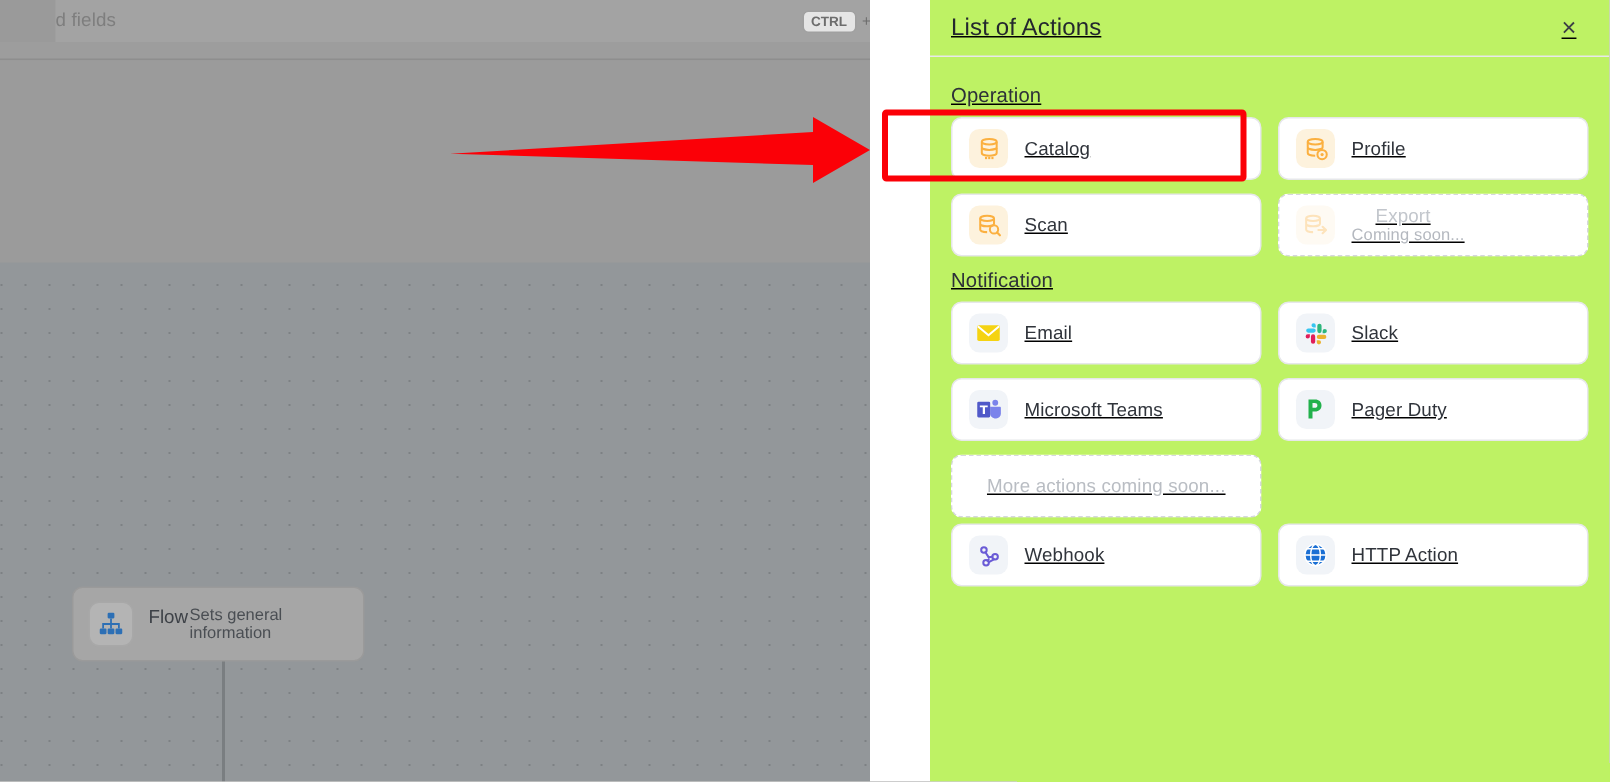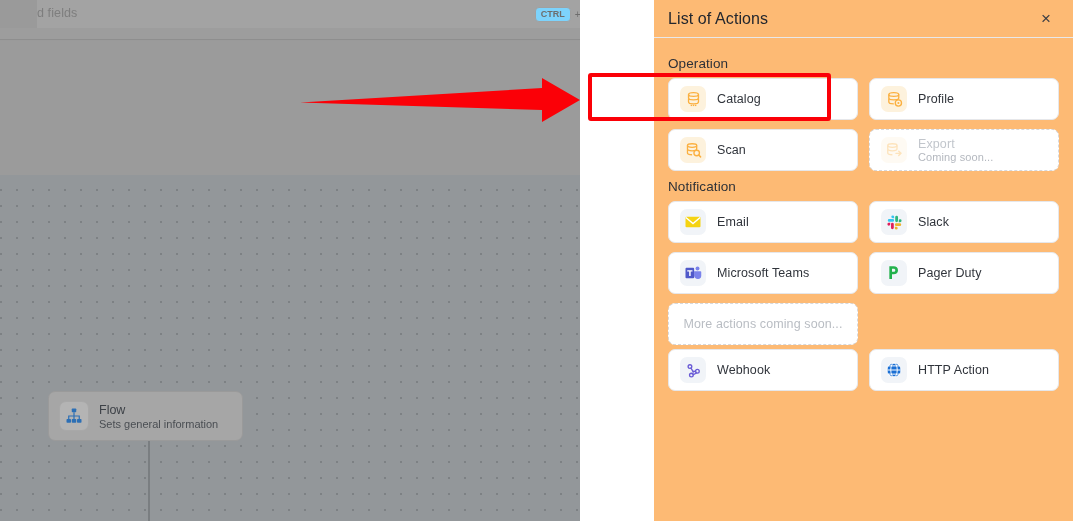--- a/index.html
+++ b/index.html
@@ -36,21 +36,21 @@
   #bd-search-text {
     position: absolute;
     left: 0; top: 6px;
     font-size: 12.5px;
     color: #7e7e7e;
     letter-spacing: .1px;
   }
   .kbd-group { display: flex; align-items: center; gap: 4px; }
   .kbd {
     display: inline-block;
-    background: #7dd3fc;
+    background: #e5e5e5;
     border: 1px solid #a0a0a0;
     border-radius: 4px;
     color: #6d6d6d;
     font-size: 9px;
     font-weight: bold;
     padding: 2px 5px;
     line-height: 1;
     font-family: "Liberation Sans", sans-serif;
   }
   .kbd-plus { color: #6d6d6d; font-size: 10px; }
@@ -102,39 +102,40 @@
     gap: 10px;
   }
   #flow-icon {
     width: 30px; height: 30px;
     border-radius: 7px;
     background: #b4b4b4;
     border: 1px solid #a8a8a8;
     display: flex; align-items: center; justify-content: center;
     flex: 0 0 auto;
   }
-  #flow-text { display: flex; flex-direction: column; gap: 1px; }
+  #flow-text { display: flex; flex-direction: row; gap: 1px; }
   #flow-title { font-size: 12.5px; color: #3d4147; }
   #flow-sub { font-size: 11px; color: #4a4e53; }
 
   
   #red-arrow {
     position: absolute;
     left: 300px; top: 78px;
     width: 280px; height: 46px;
     pointer-events: none;
   }
 
   
   #panel {
     position: absolute;
     right: 0; top: 0;
-    width: 419px; height: 521px;
-    background: #fdba74;
+    width: 453px; height: 521px;
+    background: #bef264;
     overflow: hidden;
+    text-decoration: underline;
   }
 
   #panel-header {
     height: 38px;
     display: flex;
     align-items: center;
     justify-content: space-between;
     padding: 0 16px 0 14px;
     border-bottom: 1px solid #e8e8ea;
   }
@@ -206,21 +207,21 @@
   .icon-amber { background: #fdf2dd; }
   .icon-grayblue { background: #f1f4f8; }
 
   .card-label {
     font-size: 12.5px;
     color: #30343b;
     letter-spacing: .1px;
   }
   .card-textwrap { display: flex; flex-direction: column; gap: 0px; }
   .card-sub { font-size: 11px; color: #b4b8bf; letter-spacing: .1px; }
-  .muted .card-label { color: #c2c6cc; }
+  .muted .card-label { color: #c2c6cc; margin-left: 16px; }
   .muted .card-icon { opacity: .35; }
   .empty-text { font-size: 12.5px; color: #b9bdc3; letter-spacing: .1px; }
 
   
   #highlight-box {
     position: absolute;
     left: 588px; top: 73px;
     width: 243px; height: 48px;
     border: 4px solid #fb0007;
     border-radius: 3px;

